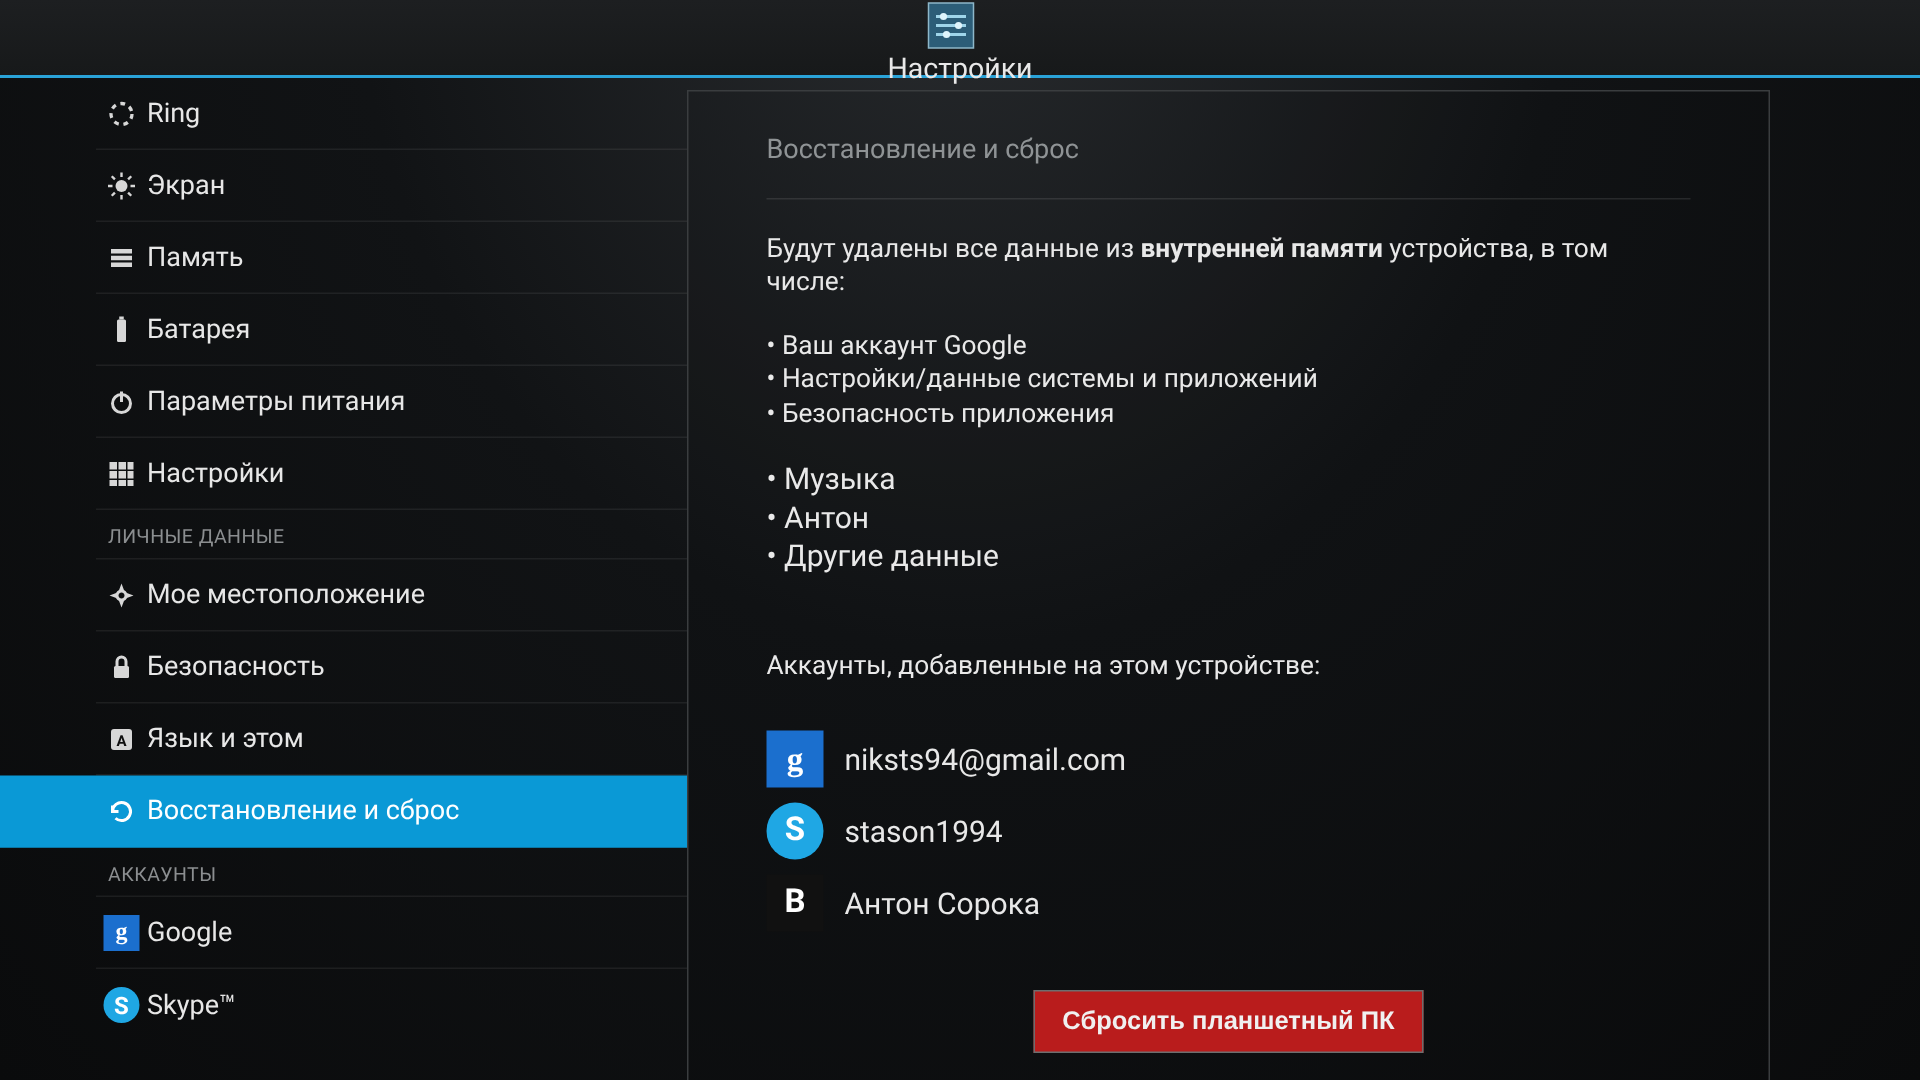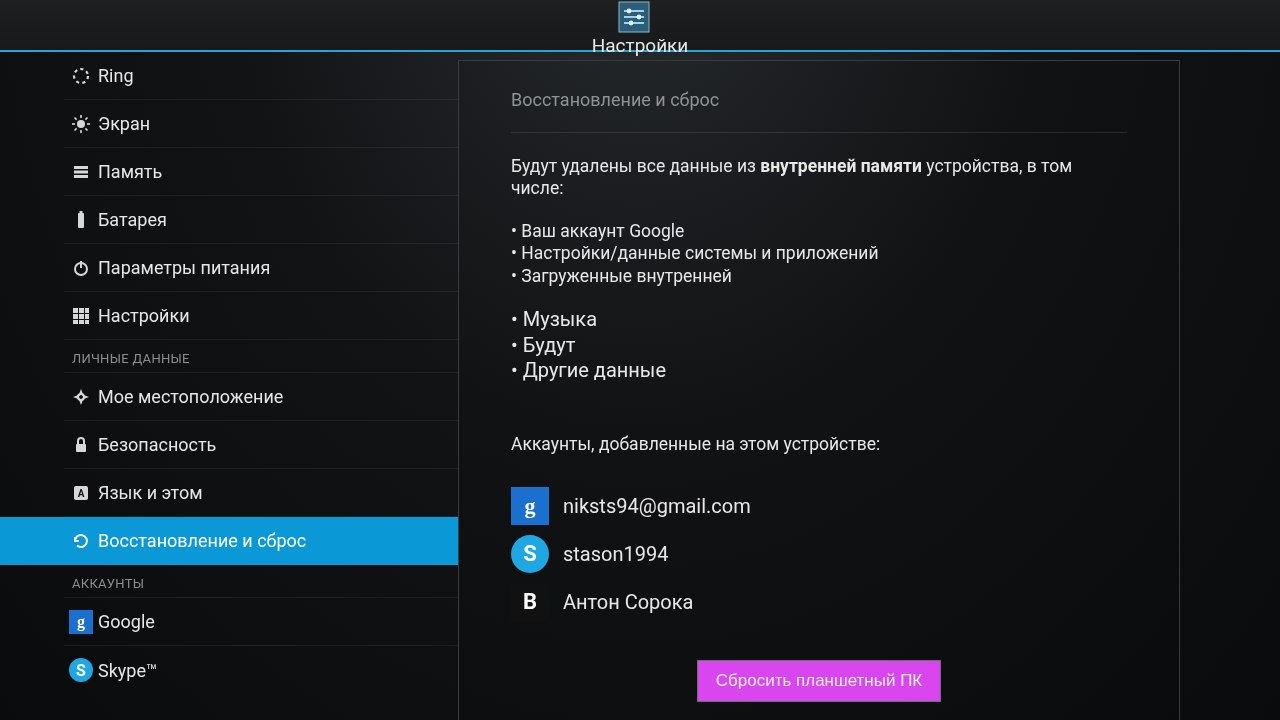--- a/index.html
+++ b/index.html
@@ -89,23 +89,23 @@
   .acct .aicon {
     width:38px; height:38px; display:flex; align-items:center;
     justify-content:center; font-weight:bold; font-size:22px; color:#fff;
   }
   .g-icon { background:#1b6fce; font-family:Georgia,serif; }
   .s-icon { background:#1fa7e4; border-radius:50%; }
   .v-icon { background:#111; }
   .acct .aname { font-size:20px; color:#e8e8e8;}
   .reset-btn {
     display:block; margin: 34px auto 0 auto;
-    background:#d946ef; border:1px solid #6d6e6f;
+    background:#b91c1c; border:1px solid #6d6e6f;
     color:#f0f0f0; font-size:17px;
-    padding: 10px 18px; cursor:pointer;
+    padding: 10px 18px; cursor:pointer;font-weight:bold;
   }
 
   
   svg { display:block; }
 </style>
 </head>
 <body>
 
 <div class="topbar">
   <span class="settings-icon">
@@ -270,25 +270,25 @@
     <div class="card">
       <div class="card-title">Восстановление и сброс</div>
 
       <div class="desc">
         <span>Будут удалены все данные из </span><b>внутренней памяти</b><span> устройства, в том числе:</span>
       </div>
 
       <div class="bullets">
         <div>Ваш аккаунт Google</div>
         <div>Настройки/данные системы и приложений</div>
-        <div>Загруженные внутренней</div>
+        <div>Безопасность приложения</div>
       </div>
       <div class="bullets2">
         <div>Музыка</div>
-        <div>Будут</div>
+        <div>Антон</div>
         <div>Другие данные</div>
       </div>
 
       <div class="accts-label">Аккаунты, добавленные на этом устройстве:</div>
 
       <div class="accounts">
         <div class="acct">
           <span class="aicon g-icon">g</span>
           <span class="aname">niksts94@gmail.com</span>
         </div>

